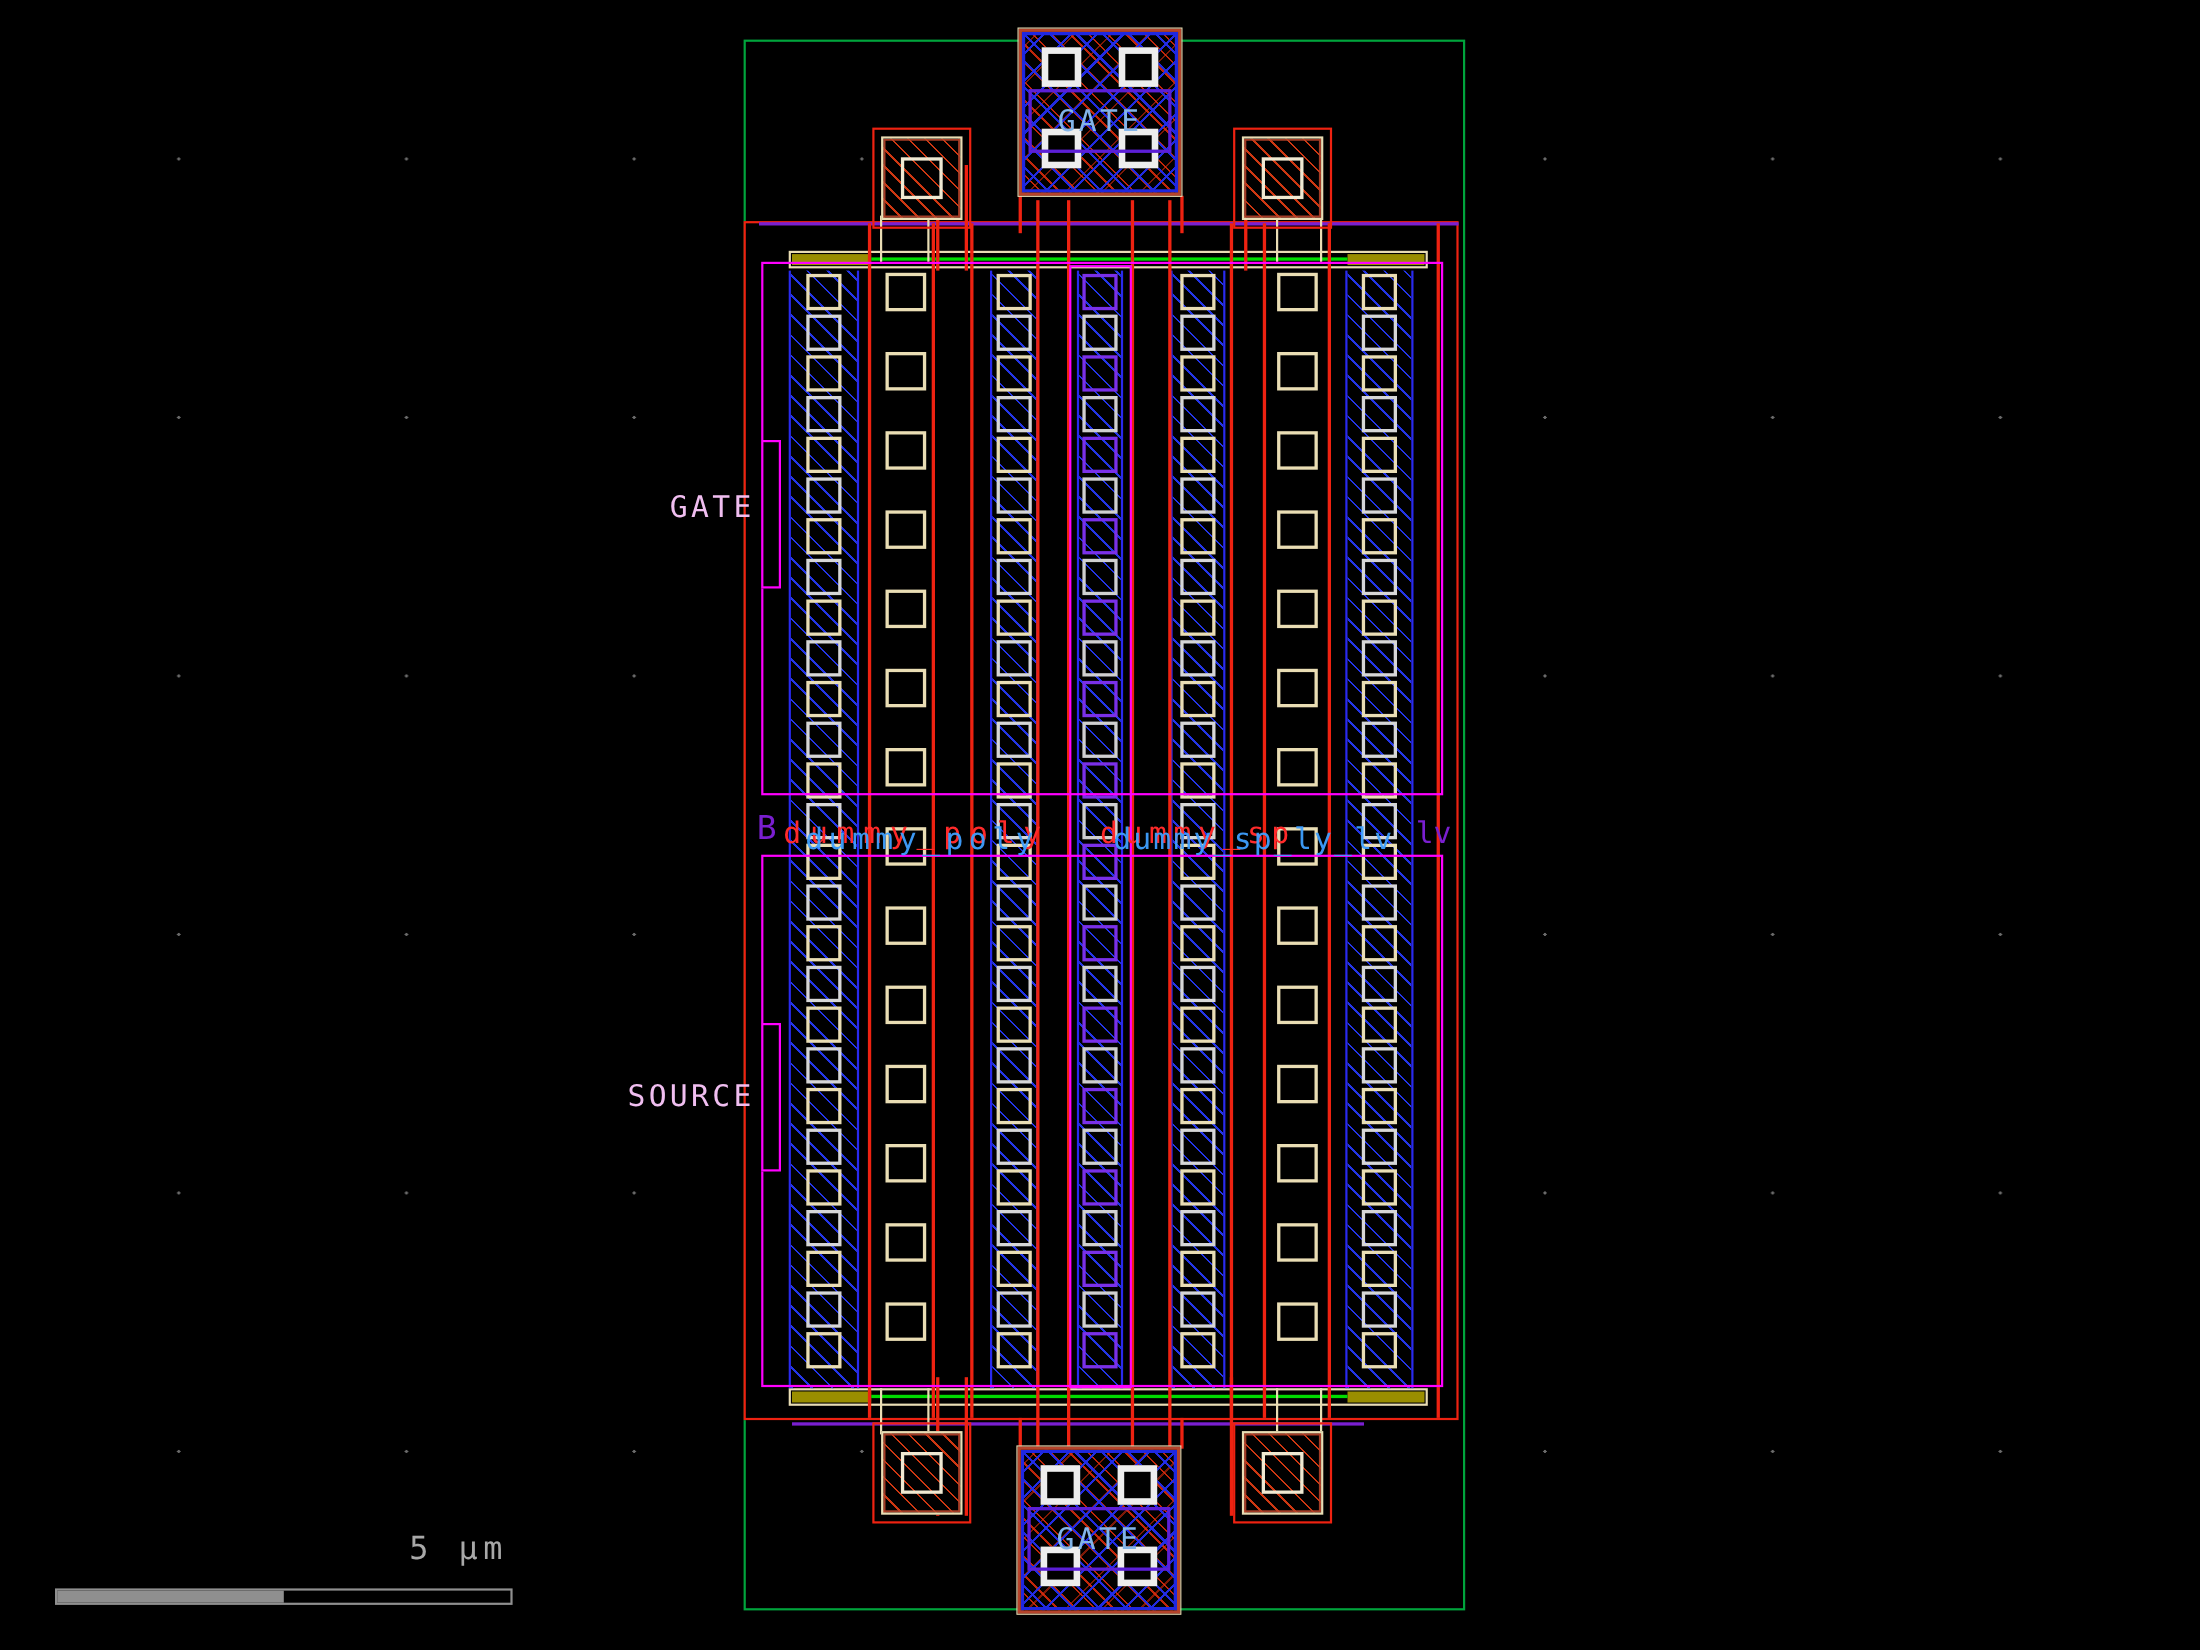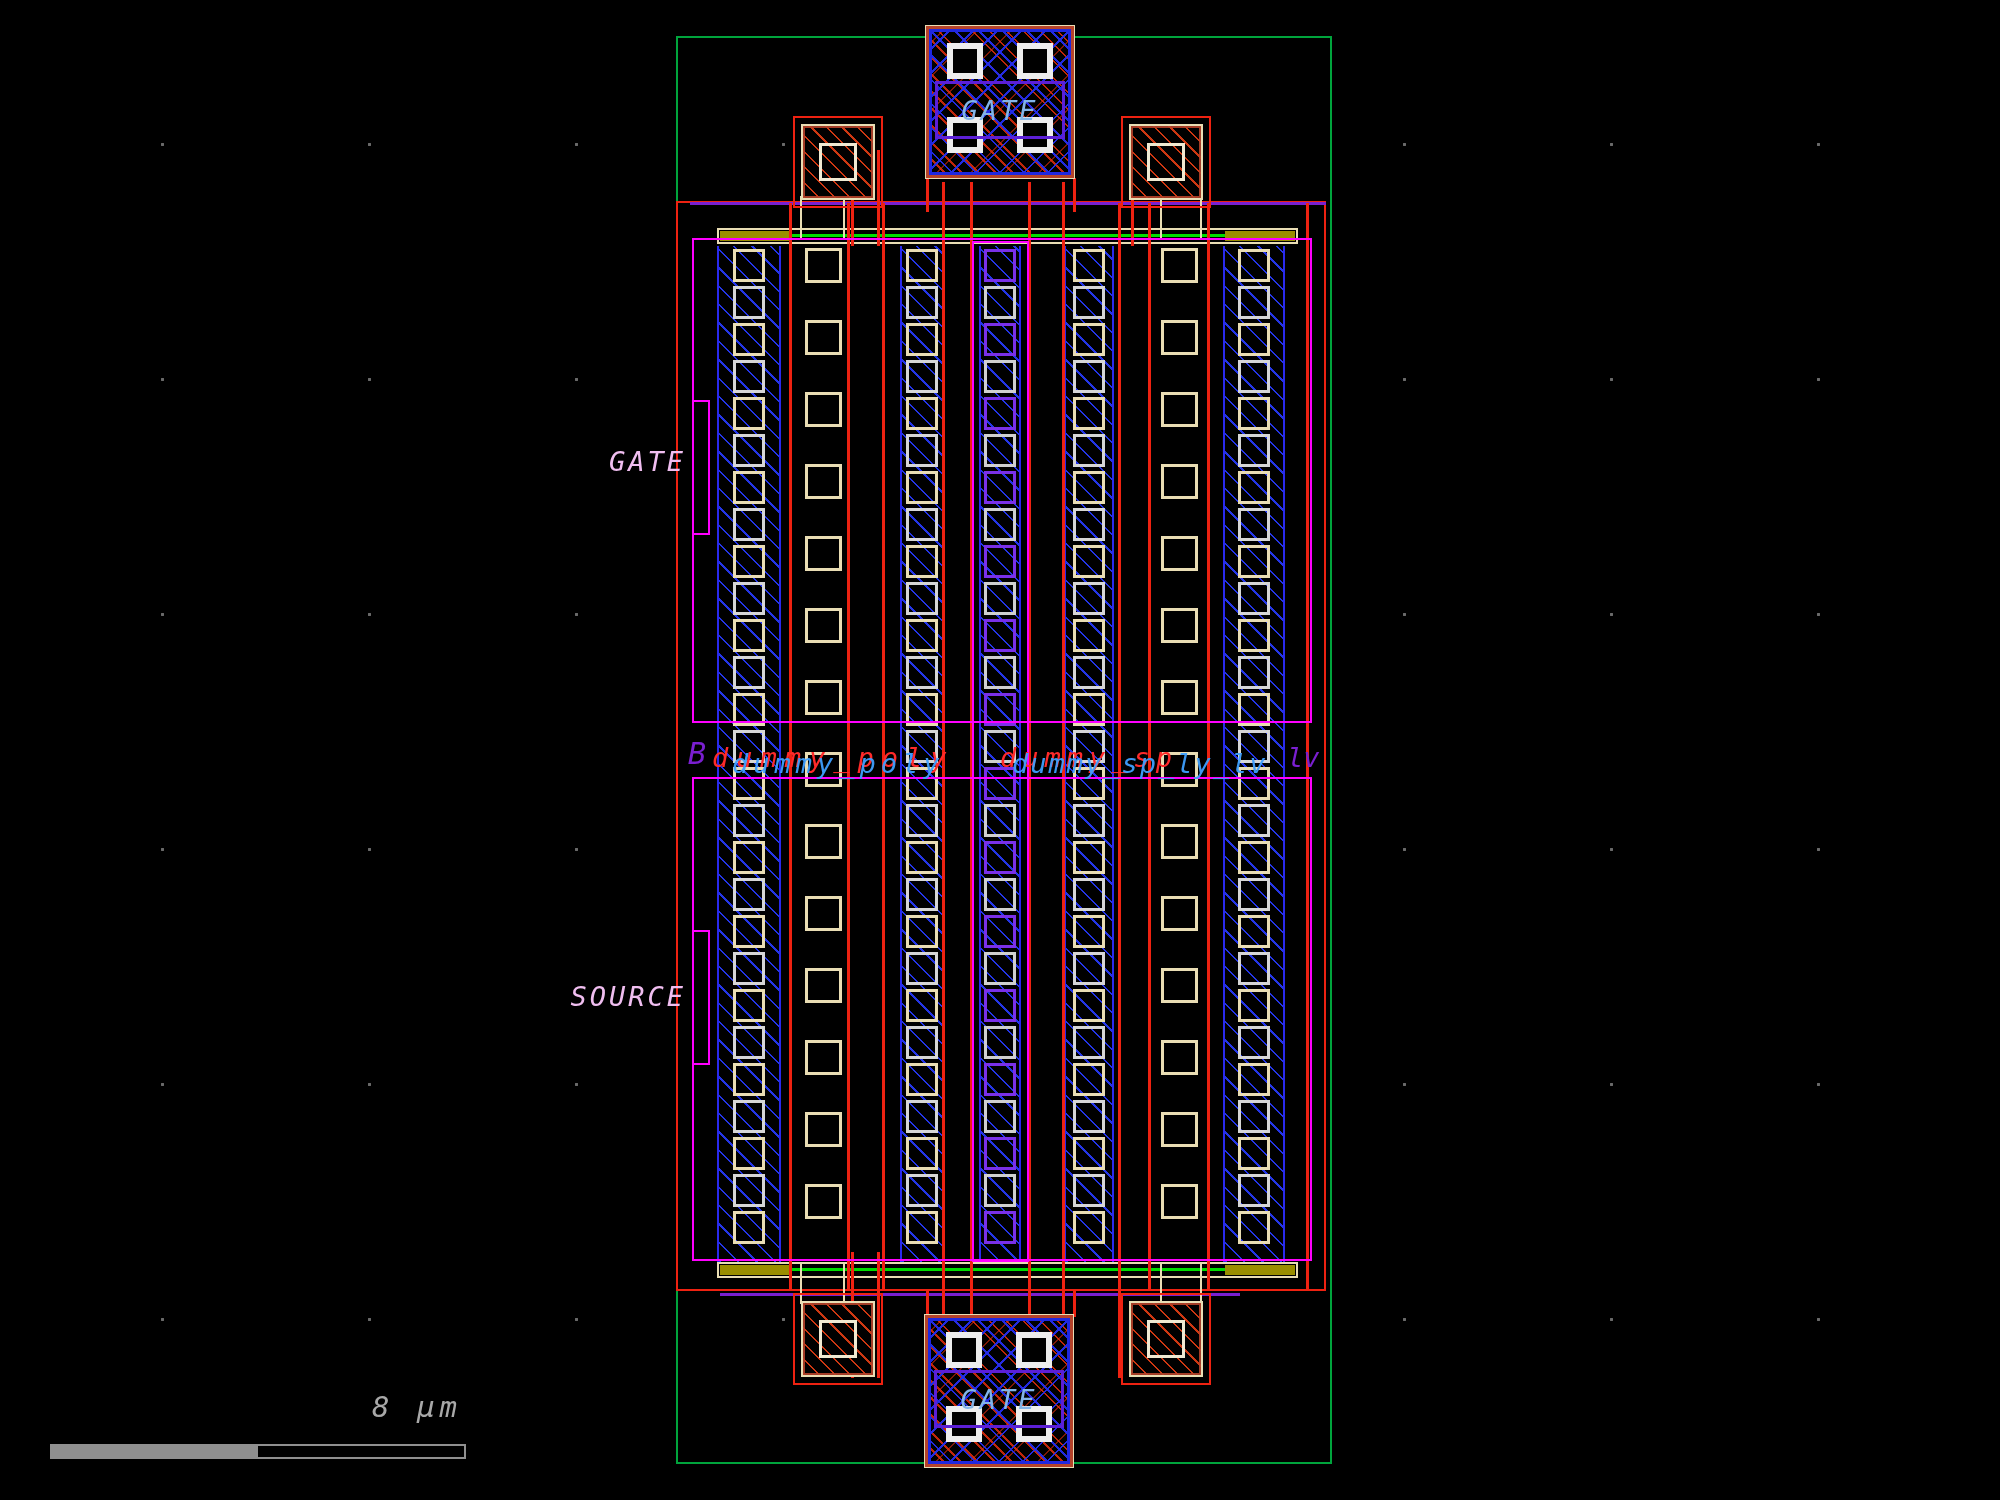--- a/index.html
+++ b/index.html
@@ -3,21 +3,21 @@
 <meta charset="utf-8">
 <style>
   :root{
     --guard-green:#00a43c; --bright-green:#00dd00; --red:#ee2211; --brown-red:#b5432a;
     --magenta:#ff00ff; --purple:#7a1fd0; --blue:#2a2aee; --tan:#e9ddb4; --olive:#9a8e00;
     --contact-white:#ededed; --chain-gray:#d6d6d6; --chain-tan:#e9ddb4; --chain-purple:#7a30e8;
     --gate-text:#82b4e8; --pin-label:#f0bef0; --scale-gray:#8f8f8f; --text-red:#ff2a2a; --text-blue:#3fa0ff;
   }
   html,body{margin:0;padding:0;background:#000;}
   .canvas{position:relative;width:2000px;height:1500px;background:#000;overflow:hidden;
-          font-family:"DejaVu Sans Mono","Liberation Mono",monospace;font-style:italic;}
+          font-family:"DejaVu Sans Mono","Liberation Mono",monospace;}
   .grid{position:absolute;inset:0;
         background-image:radial-gradient(circle,#6a6a6a 1.4px,transparent 1.6px);
         background-size:207px 235px;background-position:59px 27px;}
   .abs{position:absolute;box-sizing:border-box;}
   .green-rect{left:676px;top:36px;width:656px;height:1428px;border:2px solid var(--guard-green);}
   .red-rect{left:676px;top:201px;width:650px;height:1090px;border:2px solid var(--red);background:#000;}
   .purple-line{height:3px;background:var(--purple);}
   .vline{width:3px;}
   .vred{background:var(--red);}
   .vtan{background:var(--tan);width:2px;}
@@ -362,17 +362,17 @@
   <div class="abs pin-text" style="left:556px;top:446px;width:130px;">GATE</div>
   <div class="abs pin-text" style="left:526px;top:981px;width:160px;">SOURCE</div>
 
   <div class="abs net-text" style="left:688px;top:736px;color:var(--purple);font-size:30px;">B</div>
   <div class="abs net-text" style="left:712px;top:742px;color:var(--text-red);letter-spacing:8px;">dummy_poly</div>
   <div class="abs net-text" style="left:732px;top:748px;color:var(--text-blue);letter-spacing:5px;opacity:.95;">dummy_poly</div>
   <div class="abs net-text" style="left:1000px;top:742px;color:var(--text-red);letter-spacing:6px;">dummy_sp</div>
   <div class="abs net-text" style="left:1012px;top:748px;color:var(--text-blue);letter-spacing:2px;opacity:.95;">dummy_sp_ly_lv</div>
   <div class="abs net-text" style="left:1287px;top:742px;color:var(--purple);">lv</div>
 
-  <div class="abs scale-text" style="left:372px;top:1390px;">8 µm</div>
+  <div class="abs scale-text" style="left:372px;top:1390px;">5 µm</div>
   <div class="abs scale-bar">
     <div class="scale-fill"></div>
   </div>
 </div>
 
 </body></html>

